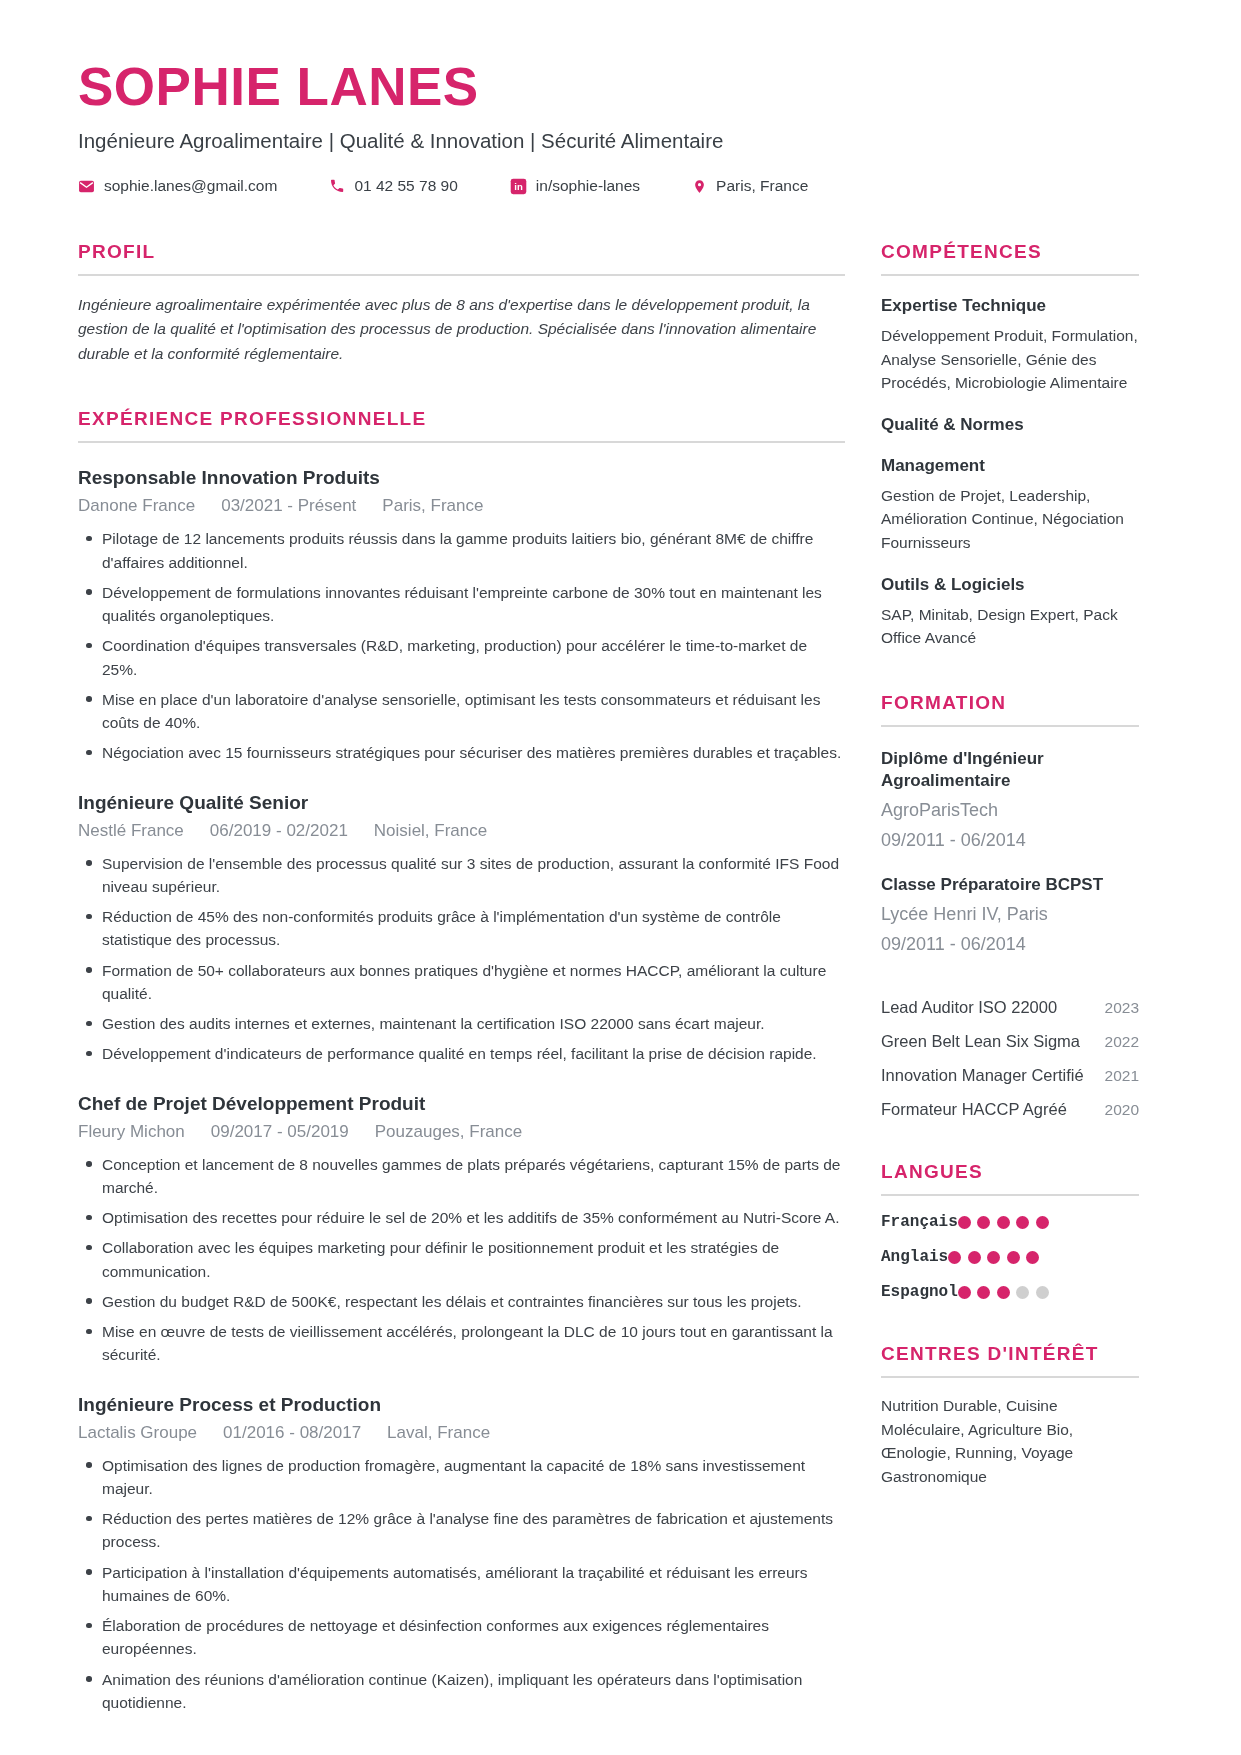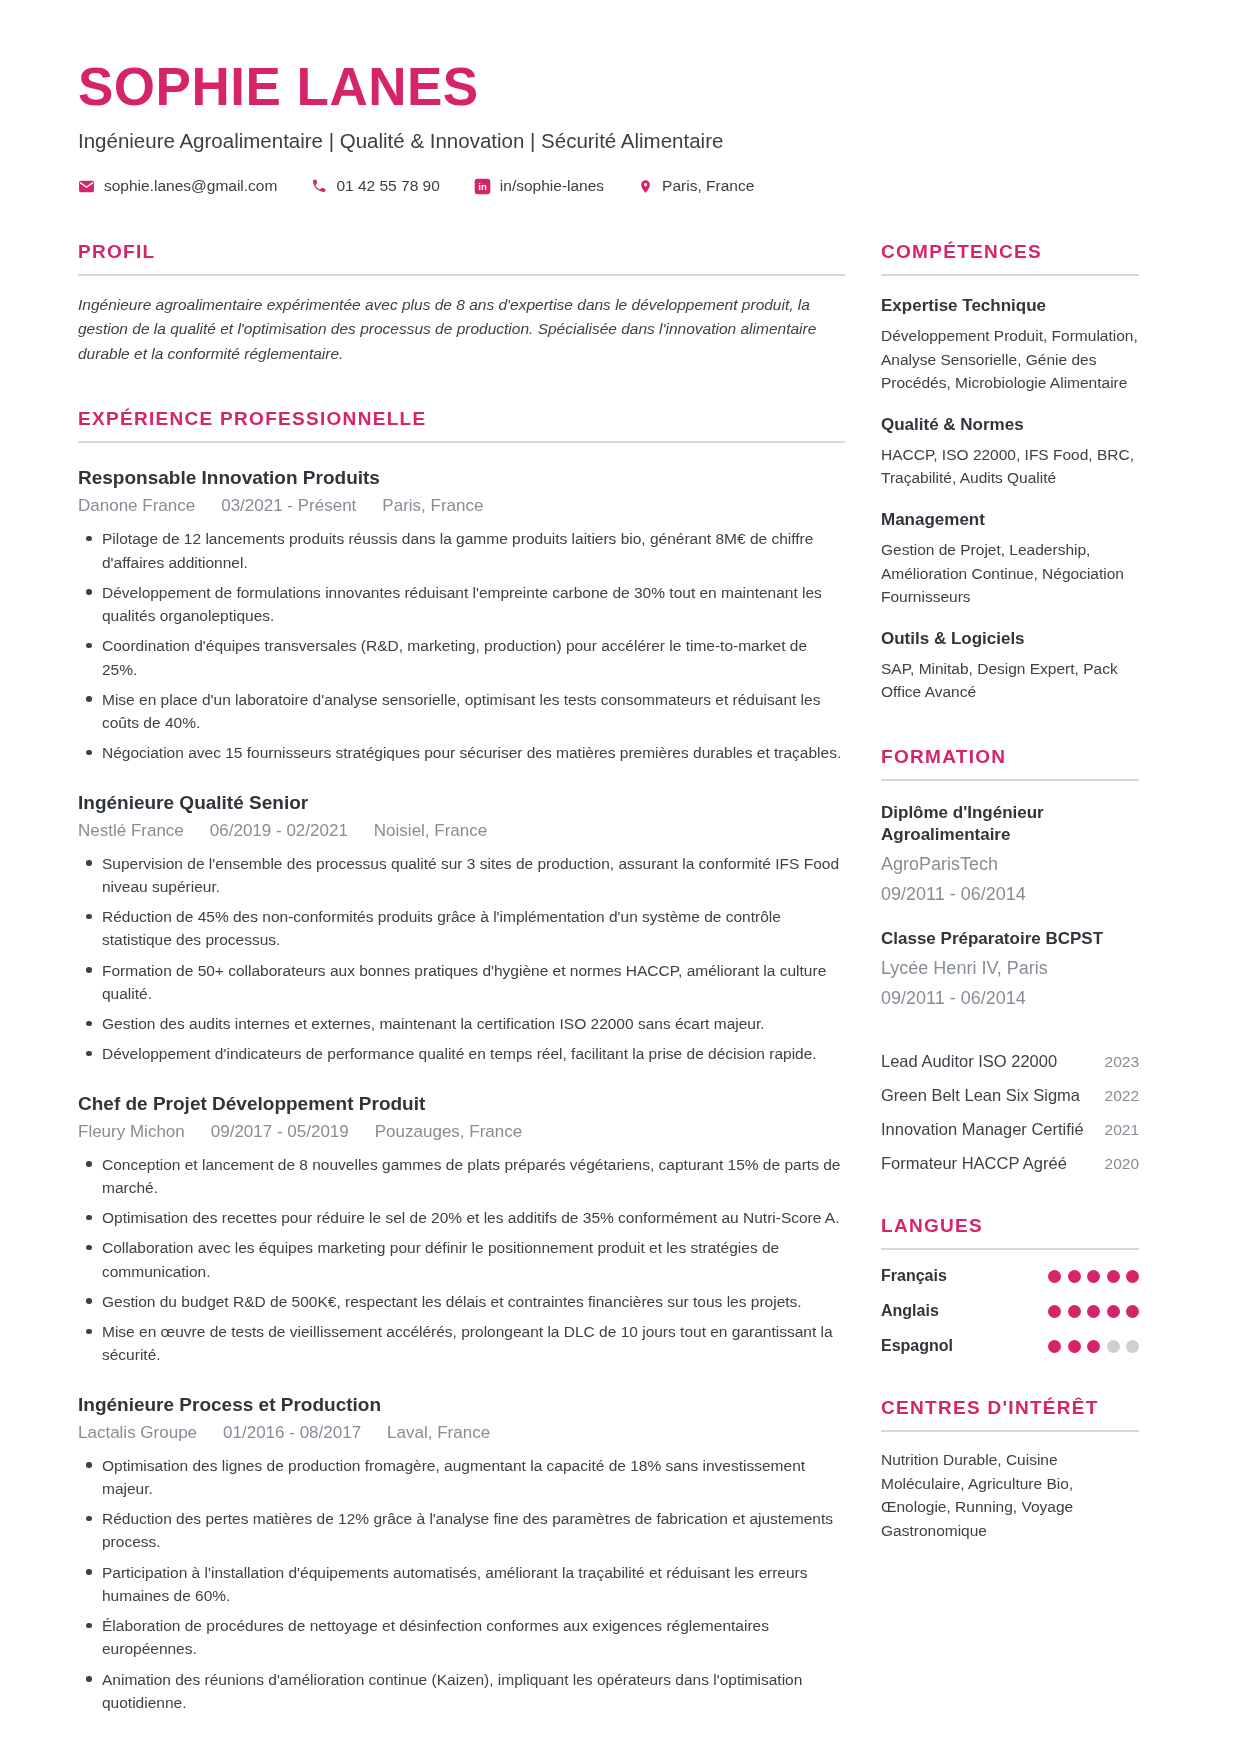--- a/index.html
+++ b/index.html
@@ -10,21 +10,21 @@
     --dot-empty:#cfcfcf;
   }
   *{box-sizing:border-box;}
   html,body{margin:0;padding:0;background:#fff;}
   body{font-family:"Liberation Sans",sans-serif;color:var(--text);}
   .page{width:1208px;height:1755px;background:#fff;padding:46px 69px 40px 78px;overflow:hidden;}
 
   
   h1.name{font-size:53px;line-height:1;margin:14px 0 0;color:var(--accent);font-weight:bold;letter-spacing:.5px;}
   .tagline{font-size:20.5px;margin-top:16px;color:#393f45;}
-  .contacts{display:flex;gap:34px;margin-top:24px;font-size:15.5px;align-items:center;color:#3a4046;}
+  .contacts{display:flex;gap:52px;margin-top:24px;font-size:15.5px;align-items:center;color:#3a4046;}
   .contact{display:inline-flex;align-items:center;gap:9px;white-space:nowrap;}
   .cicon{color:var(--accent);display:inline-flex;}
   .cicon svg{display:block;}
 
   
   .columns{display:flex;gap:36px;margin-top:46px;}
   .col-left{width:767px;flex:none;}
   .col-right{flex:1;min-width:0;}
 
   section{margin-top:42px;}
@@ -43,21 +43,21 @@
   .bullets li::before{content:"";position:absolute;left:8px;top:8.5px;width:5.5px;height:5.5px;border-radius:50%;background:#3d4248;}
 
   
   .sub{font-size:17px;margin:0;color:#2f353b;font-weight:bold;line-height:1.3;}
   .skill-group{margin-top:19px;}
   .side-text{margin:7px 0 0;font-size:15.5px;line-height:1.52;}
   .edu{margin-top:21px;}
   .muted-line{color:var(--muted);font-size:18px;margin-top:6px;line-height:1.35;}
   .cert-row{display:flex;justify-content:space-between;align-items:baseline;margin-top:15px;font-size:16.5px;}
   .cert-year{color:var(--muted);font-size:15.5px;}
-  .lang-row{display:flex;justify-content:space-between;align-items:center;margin-top:17px;}
+  .lang-row{display:flex;align-items:center;margin-top:17px;font-family:Liberation Mono, monospace;}
   .lang-name{font-weight:bold;font-size:16px;color:#2f353b;}
   .dots{display:inline-flex;gap:6.5px;}
   .dot{width:13px;height:13px;border-radius:50%;background:var(--dot-empty);}
   .dot.on{background:var(--accent);}
   .interests-text{margin:16px 0 0;font-size:15.5px;line-height:1.52;}
   #cert-list{margin-top:5px;}
   #lang-list{margin-top:4px;}
 </style>
 </head>
 <body>
@@ -183,21 +183,20 @@
     <aside class="col-right">
       <section>
         <h2>COMPÉTENCES</h2>
         <div id="skill-groups">
             <div class="skill-group">
               <h3 class="sub">Expertise Technique</h3>
               <p class="side-text">Développement Produit, Formulation, Analyse Sensorielle, Génie des Procédés, Microbiologie Alimentaire</p>
             </div>
             <div class="skill-group">
               <h3 class="sub">Qualité &amp; Normes</h3>
-              <p class="side-text">HACCP, ISO 22000, IFS Food, BRC, Traçabilité, Audits Qualité</p>
             </div>
             <div class="skill-group">
               <h3 class="sub">Management</h3>
               <p class="side-text">Gestion de Projet, Leadership, Amélioration Continue, Négociation Fournisseurs</p>
             </div>
             <div class="skill-group">
               <h3 class="sub">Outils &amp; Logiciels</h3>
               <p class="side-text">SAP, Minitab, Design Expert, Pack Office Avancé</p>
             </div>
           </div>

